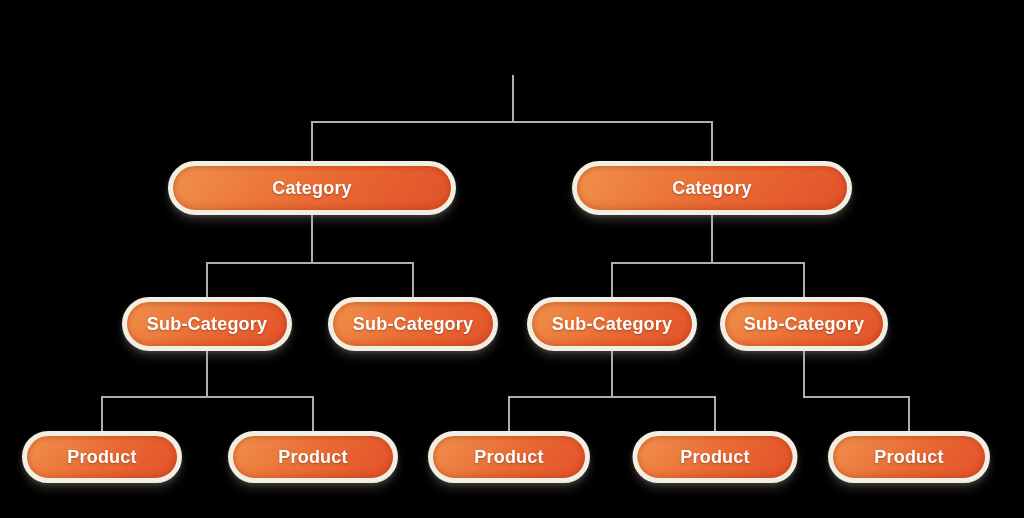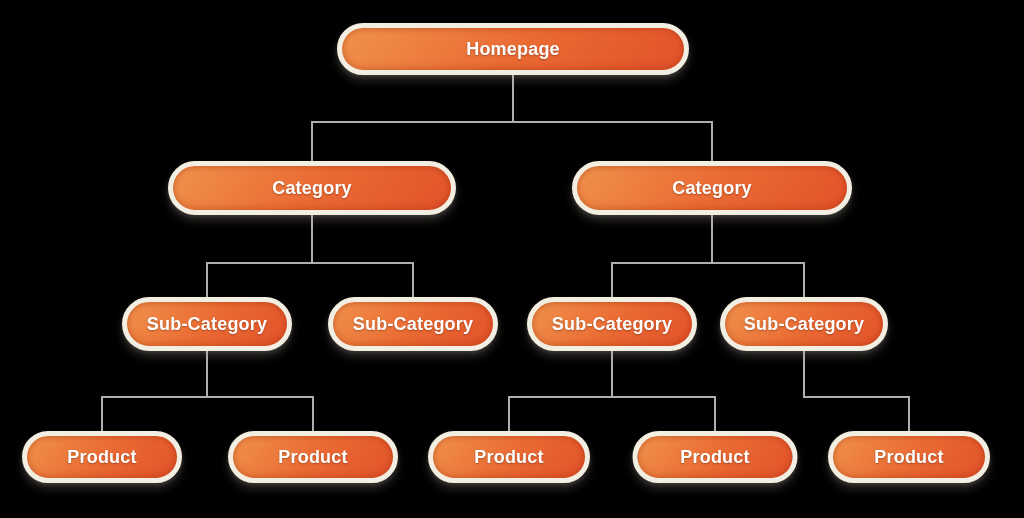--- a/index.html
+++ b/index.html
@@ -69,23 +69,20 @@
     <div class="connector" style="left: 101px; top: 396px; width: 213px; height: 2px;"></div>
     <div class="connector" style="left: 101px; top: 397px; width: 2px; height: 34px;"></div>
     <div class="connector" style="left: 312px; top: 397px; width: 2px; height: 34px;"></div>
     <div class="connector" style="left: 611px; top: 351px; width: 2px; height: 46px;"></div>
     <div class="connector" style="left: 508px; top: 396px; width: 208px; height: 2px;"></div>
     <div class="connector" style="left: 508px; top: 397px; width: 2px; height: 34px;"></div>
     <div class="connector" style="left: 714px; top: 397px; width: 2px; height: 34px;"></div>
     <div class="connector" style="left: 803px; top: 351px; width: 2px; height: 46px;"></div>
     <div class="connector" style="left: 803px; top: 396px; width: 107px; height: 2px;"></div>
     <div class="connector" style="left: 908px; top: 397px; width: 2px; height: 34px;"></div>
-    <div class="node" style="left: 513px; top: 49px; width: 352px; height: 52px;">
-      <span class="node-label">Homepage</span>
-    </div>
     <div class="node" style="left: 312px; top: 188px; width: 288px; height: 54px;">
       <span class="node-label">Category</span>
     </div>
     <div class="node" style="left: 712px; top: 188px; width: 280px; height: 54px;">
       <span class="node-label">Category</span>
     </div>
     <div class="node" style="left: 207px; top: 324px; width: 170px; height: 54px;">
       <span class="node-label">Sub-Category</span>
     </div>
     <div class="node" style="left: 413px; top: 324px; width: 170px; height: 54px;">

